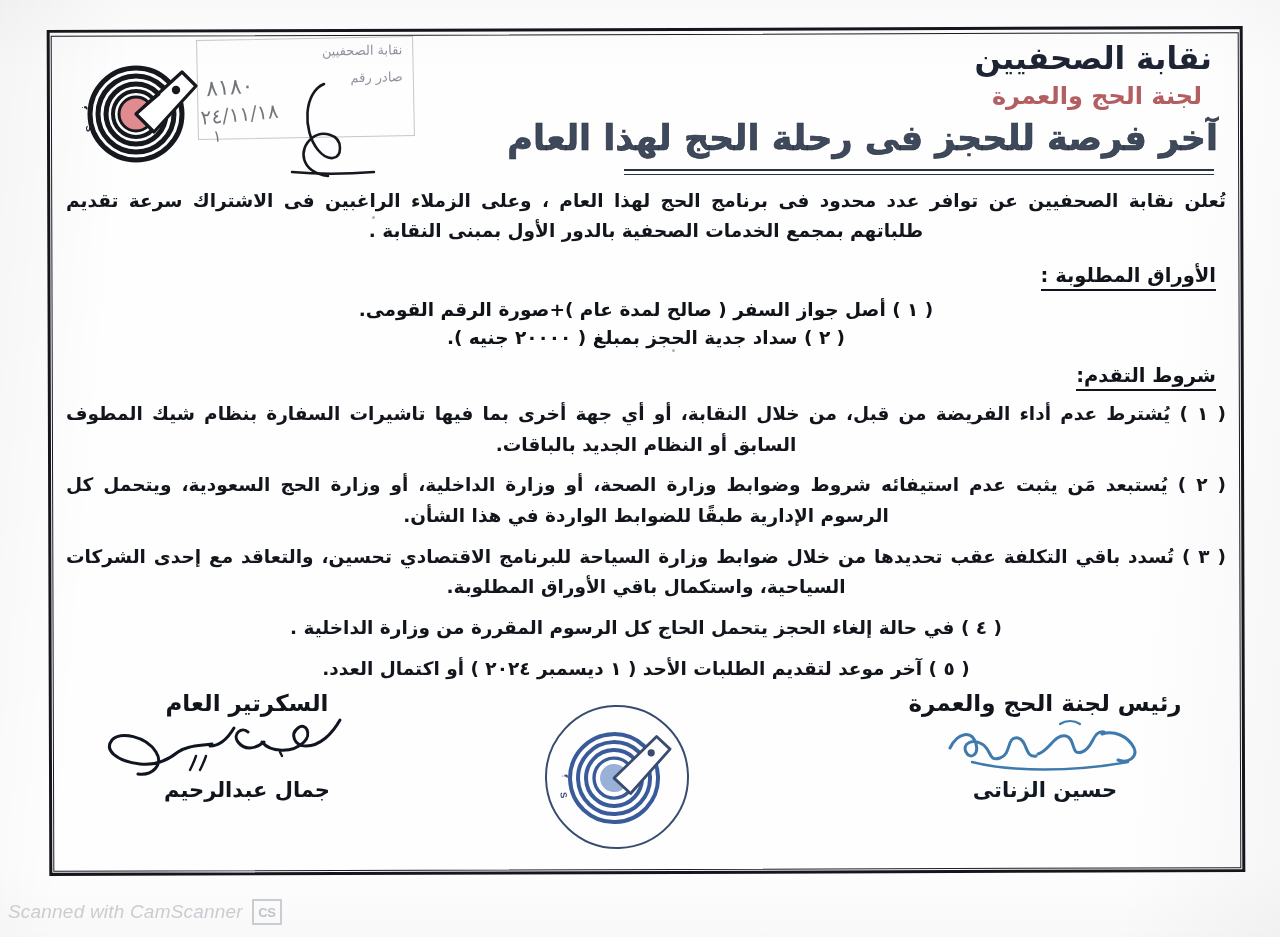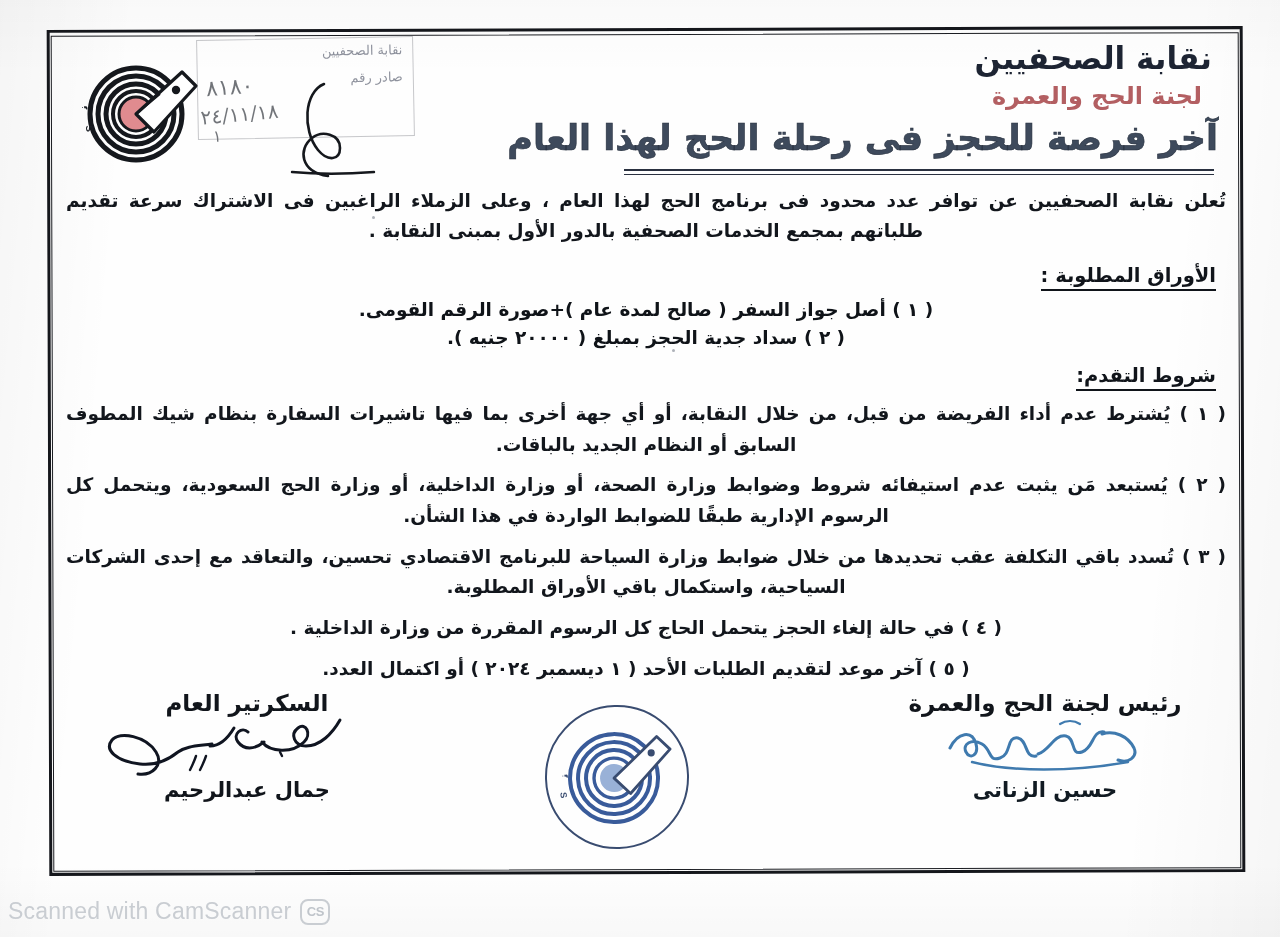--- a/index.html
+++ b/index.html
@@ -169,26 +169,26 @@
     opacity:.93; transform:rotate(-2deg);
   }
 
   
   .cam{
     position:absolute; left:8px; bottom:12px;
     display:flex; align-items:center; gap:9px;
     color:#c9cdd2;
   }
   .cam-badge{
-    width:26px; height:22px; border:2px solid #c9cdd2; border-radius:8px;
+    width:26px; height:22px; border:2px solid #c9cdd2; border-radius:0;
     display:flex; align-items:center; justify-content:center;
     font-size:13px; font-weight:bold; letter-spacing:-.5px; color:#bfc4ca;
     font-family:"Liberation Sans",sans-serif;
   }
-  .cam-text{ font-size:23px; font-family:"Liberation Sans",sans-serif; letter-spacing:.2px; }
+  .cam-text{ font-size:19px; font-family:"Liberation Sans",sans-serif; letter-spacing:.2px;font-style:italic; }
 </style>
 </head>
 <body>
 
 <div id="scan">
 
   <div class="frame-outer"></div>
   <div class="frame-inner"></div>
 
   <div class="sheet">

